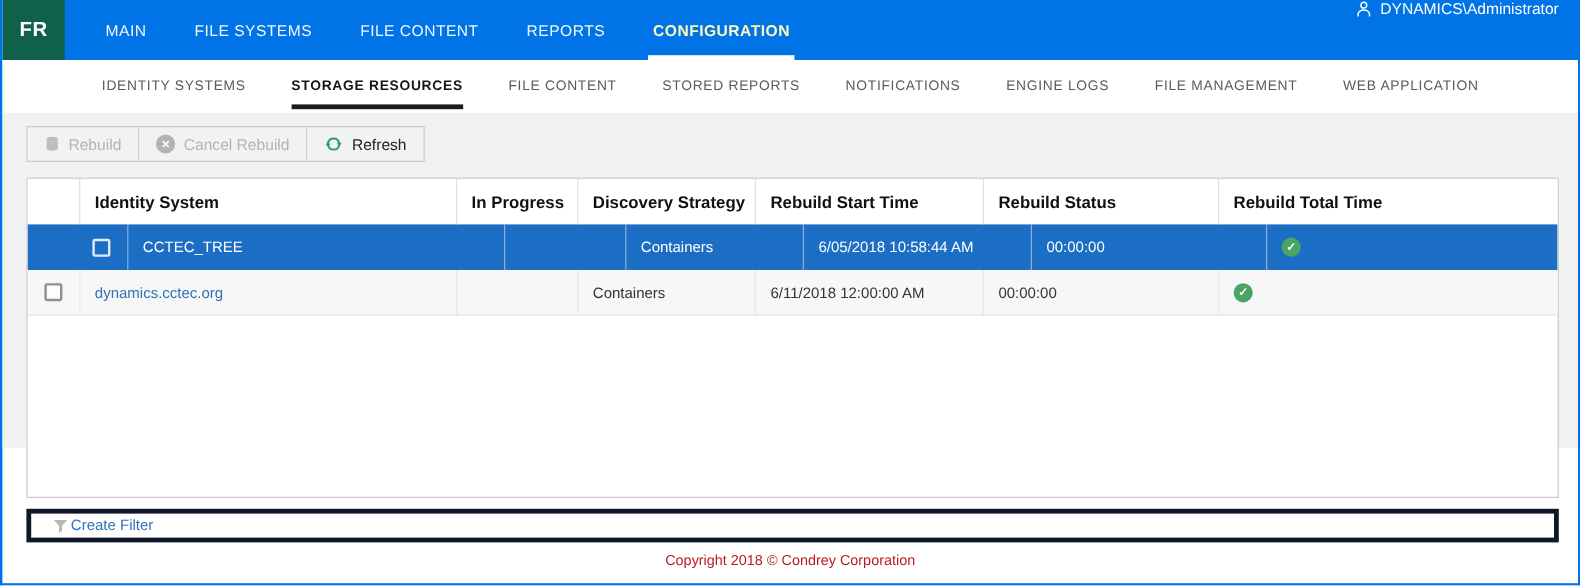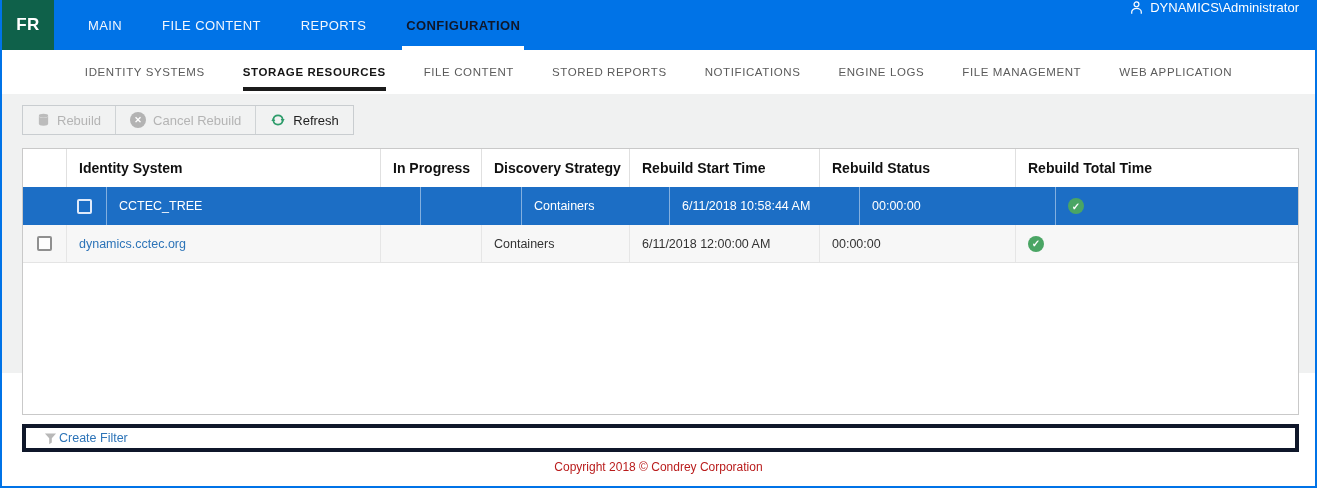--- a/index.html
+++ b/index.html
@@ -18,21 +18,21 @@
     width:52px; height:50px; background:#0f614a; color:#fff;
     display:flex; align-items:center; justify-content:center;
     font-size:17px; font-weight:bold; letter-spacing:.5px;
   }
   .topnav { display:flex; margin-left:32px; }
   .topnav-item {
     position:relative; display:flex; align-items:center; height:50px;
     padding:0 2px; margin-right:36px; color:#f2f7fd; font-size:13px;
     letter-spacing:.4px; cursor:pointer; white-space:nowrap;
   }
-  .topnav-item.active { font-weight:bold; color:#0f172a; }
+  .topnav-item.active { font-weight:bold; color:#fef9c3; }
   .topnav-item.active::after {
     content:""; position:absolute; left:-2px; right:-2px; bottom:0; height:4px; background:#fff;
   }
   .top-spacer { flex:1; }
   .user-box { display:flex; align-items:center; gap:6px; margin-right:16px; color:#fff; font-size:13px; }
 
   
   .subnav {
     height:44px; background:#fff; display:flex; align-items:flex-start; justify-content:center;
   }
@@ -109,20 +109,21 @@
 </style>
 </head>
 <body>
 
 <div class="page">
 
   <div class="topbar">
     <div class="logo-box">FR</div>
     <div class="topnav">
       <div class="topnav-item">MAIN</div>
+      <div class="topnav-item">FILE SYSTEMS</div>
       <div class="topnav-item">FILE CONTENT</div>
       <div class="topnav-item">REPORTS</div>
       <div class="topnav-item active">CONFIGURATION</div>
     </div>
     <div class="top-spacer"></div>
     <div class="user-box">
       <span style="display:flex;">
         <svg width="15" height="15" viewBox="0 0 16 16" fill="none" stroke="#ffffff" stroke-width="1.3">
           <circle cx="8" cy="4.6" r="2.6"></circle>
           <path d="M2.9 14.6 v-1.9 a5.1 3.8 0 0 1 10.2 0 v1.9"></path>
@@ -185,21 +186,21 @@
         <div class="cell">Rebuild Total Time</div>
       </div>
 
       <div class="cols row selected">
         <div class="cell center">
           <span class="checkbox"></span>
         </div>
         <div class="cell">CCTEC_TREE</div>
         <div class="cell"></div>
         <div class="cell">Containers</div>
-        <div class="cell">6/11/2018 10:58:44 AM</div>
+        <div class="cell">6/05/2018 10:58:44 AM</div>
         <div class="cell">00:00:00</div>
         <div class="cell">
           <span class="check-circle"></span>
         </div>
       </div>
 
       <div class="cols row alt">
         <div class="cell center">
           <span class="checkbox"></span>
         </div>

